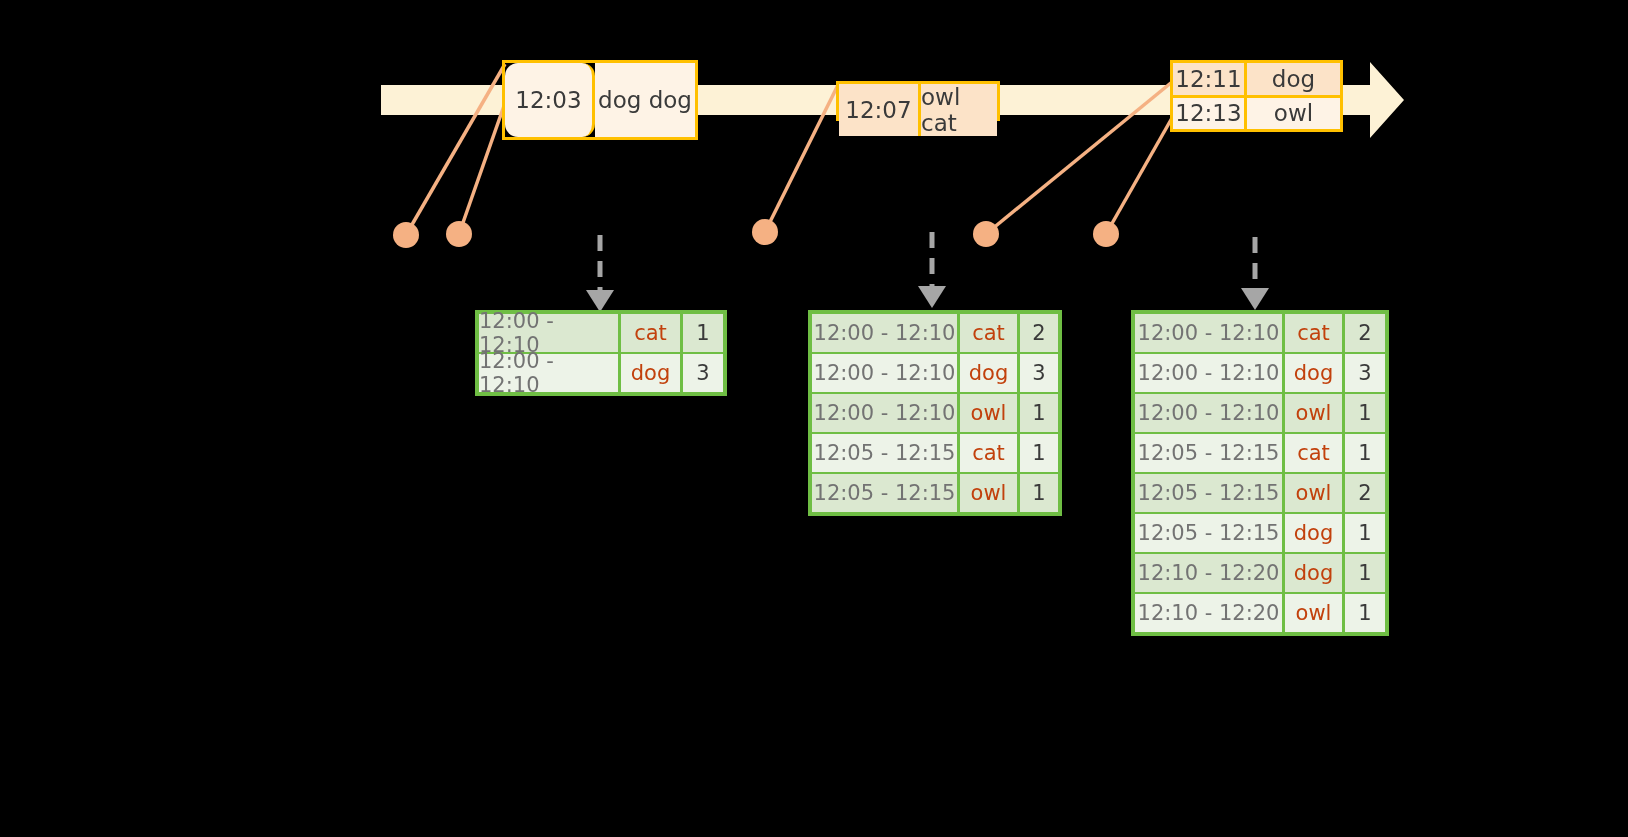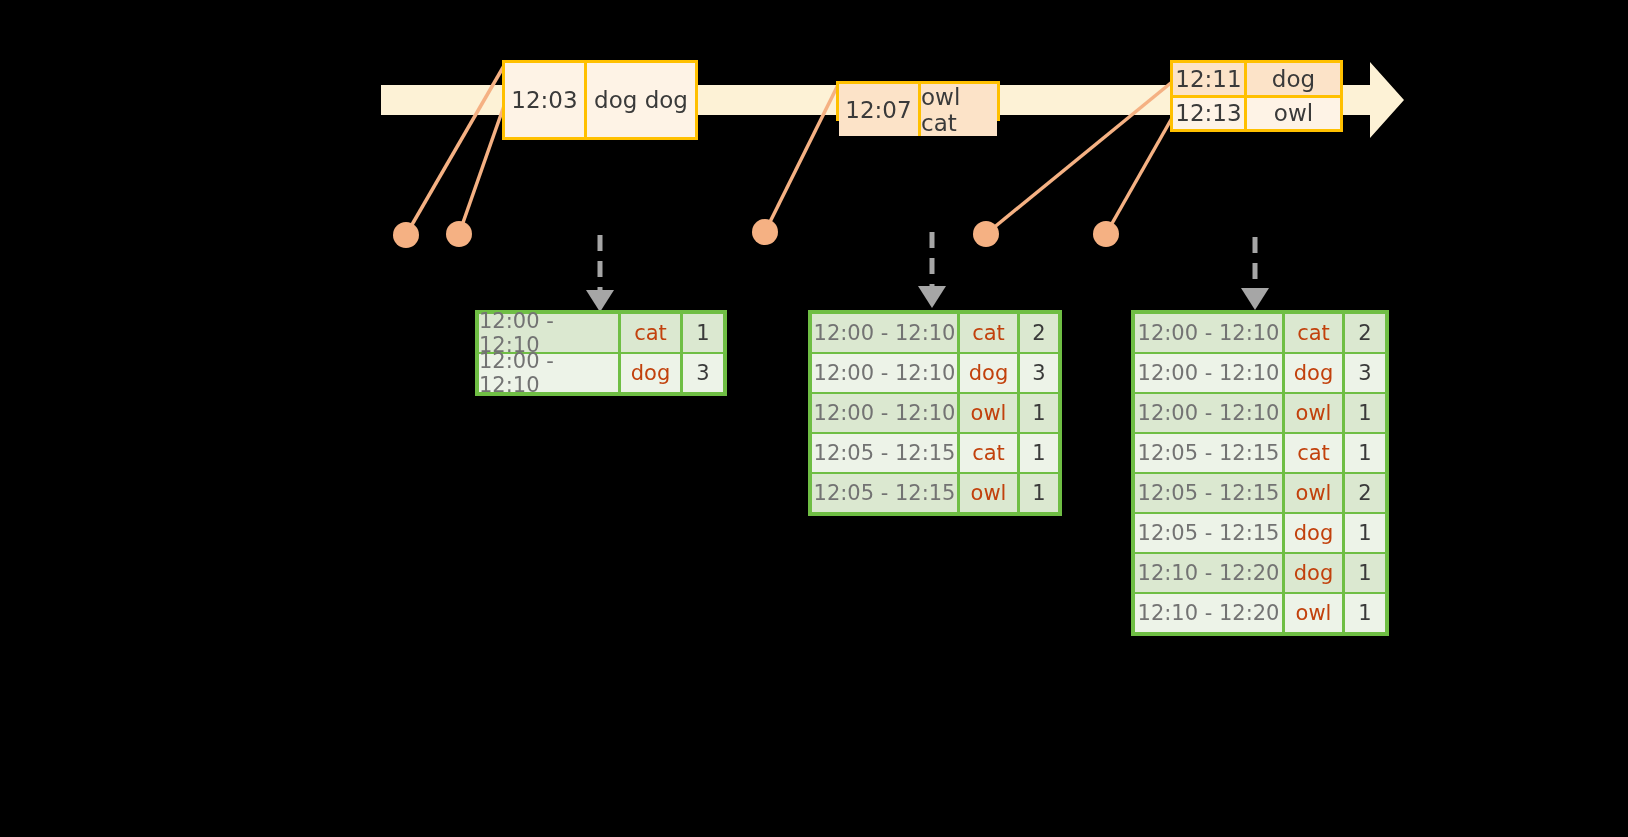--- a/index.html
+++ b/index.html
@@ -79,21 +79,21 @@
     </g>
     <g fill="#A6A6A6">
       <polygon points="586,290 614,290 600,312"></polygon>
       <polygon points="918,286 946,286 932,308"></polygon>
       <polygon points="1241,288 1269,288 1255,310"></polygon>
     </g>
   </svg>
 
   <div class="evt-box" id="evt-group-1" style="left:502px;top:60px;width:196px;height:80px;">
     <div class="evt-row tone-b">
-      <div class="evt-time" style="width:82px;">12:03</div>
+      <div class="evt-time" style="width:90px;border-radius:13px;">12:03</div>
       <div class="evt-words">dog dog</div>
     </div>
   </div>
 
   <div class="evt-box" id="evt-group-2" style="left:836px;top:81px;width:164px;height:40px;">
     <div class="evt-row tone-a">
       <div class="evt-time" style="width:82px;">12:07</div>
       <div class="evt-words">owl cat</div>
     </div>
   </div>

